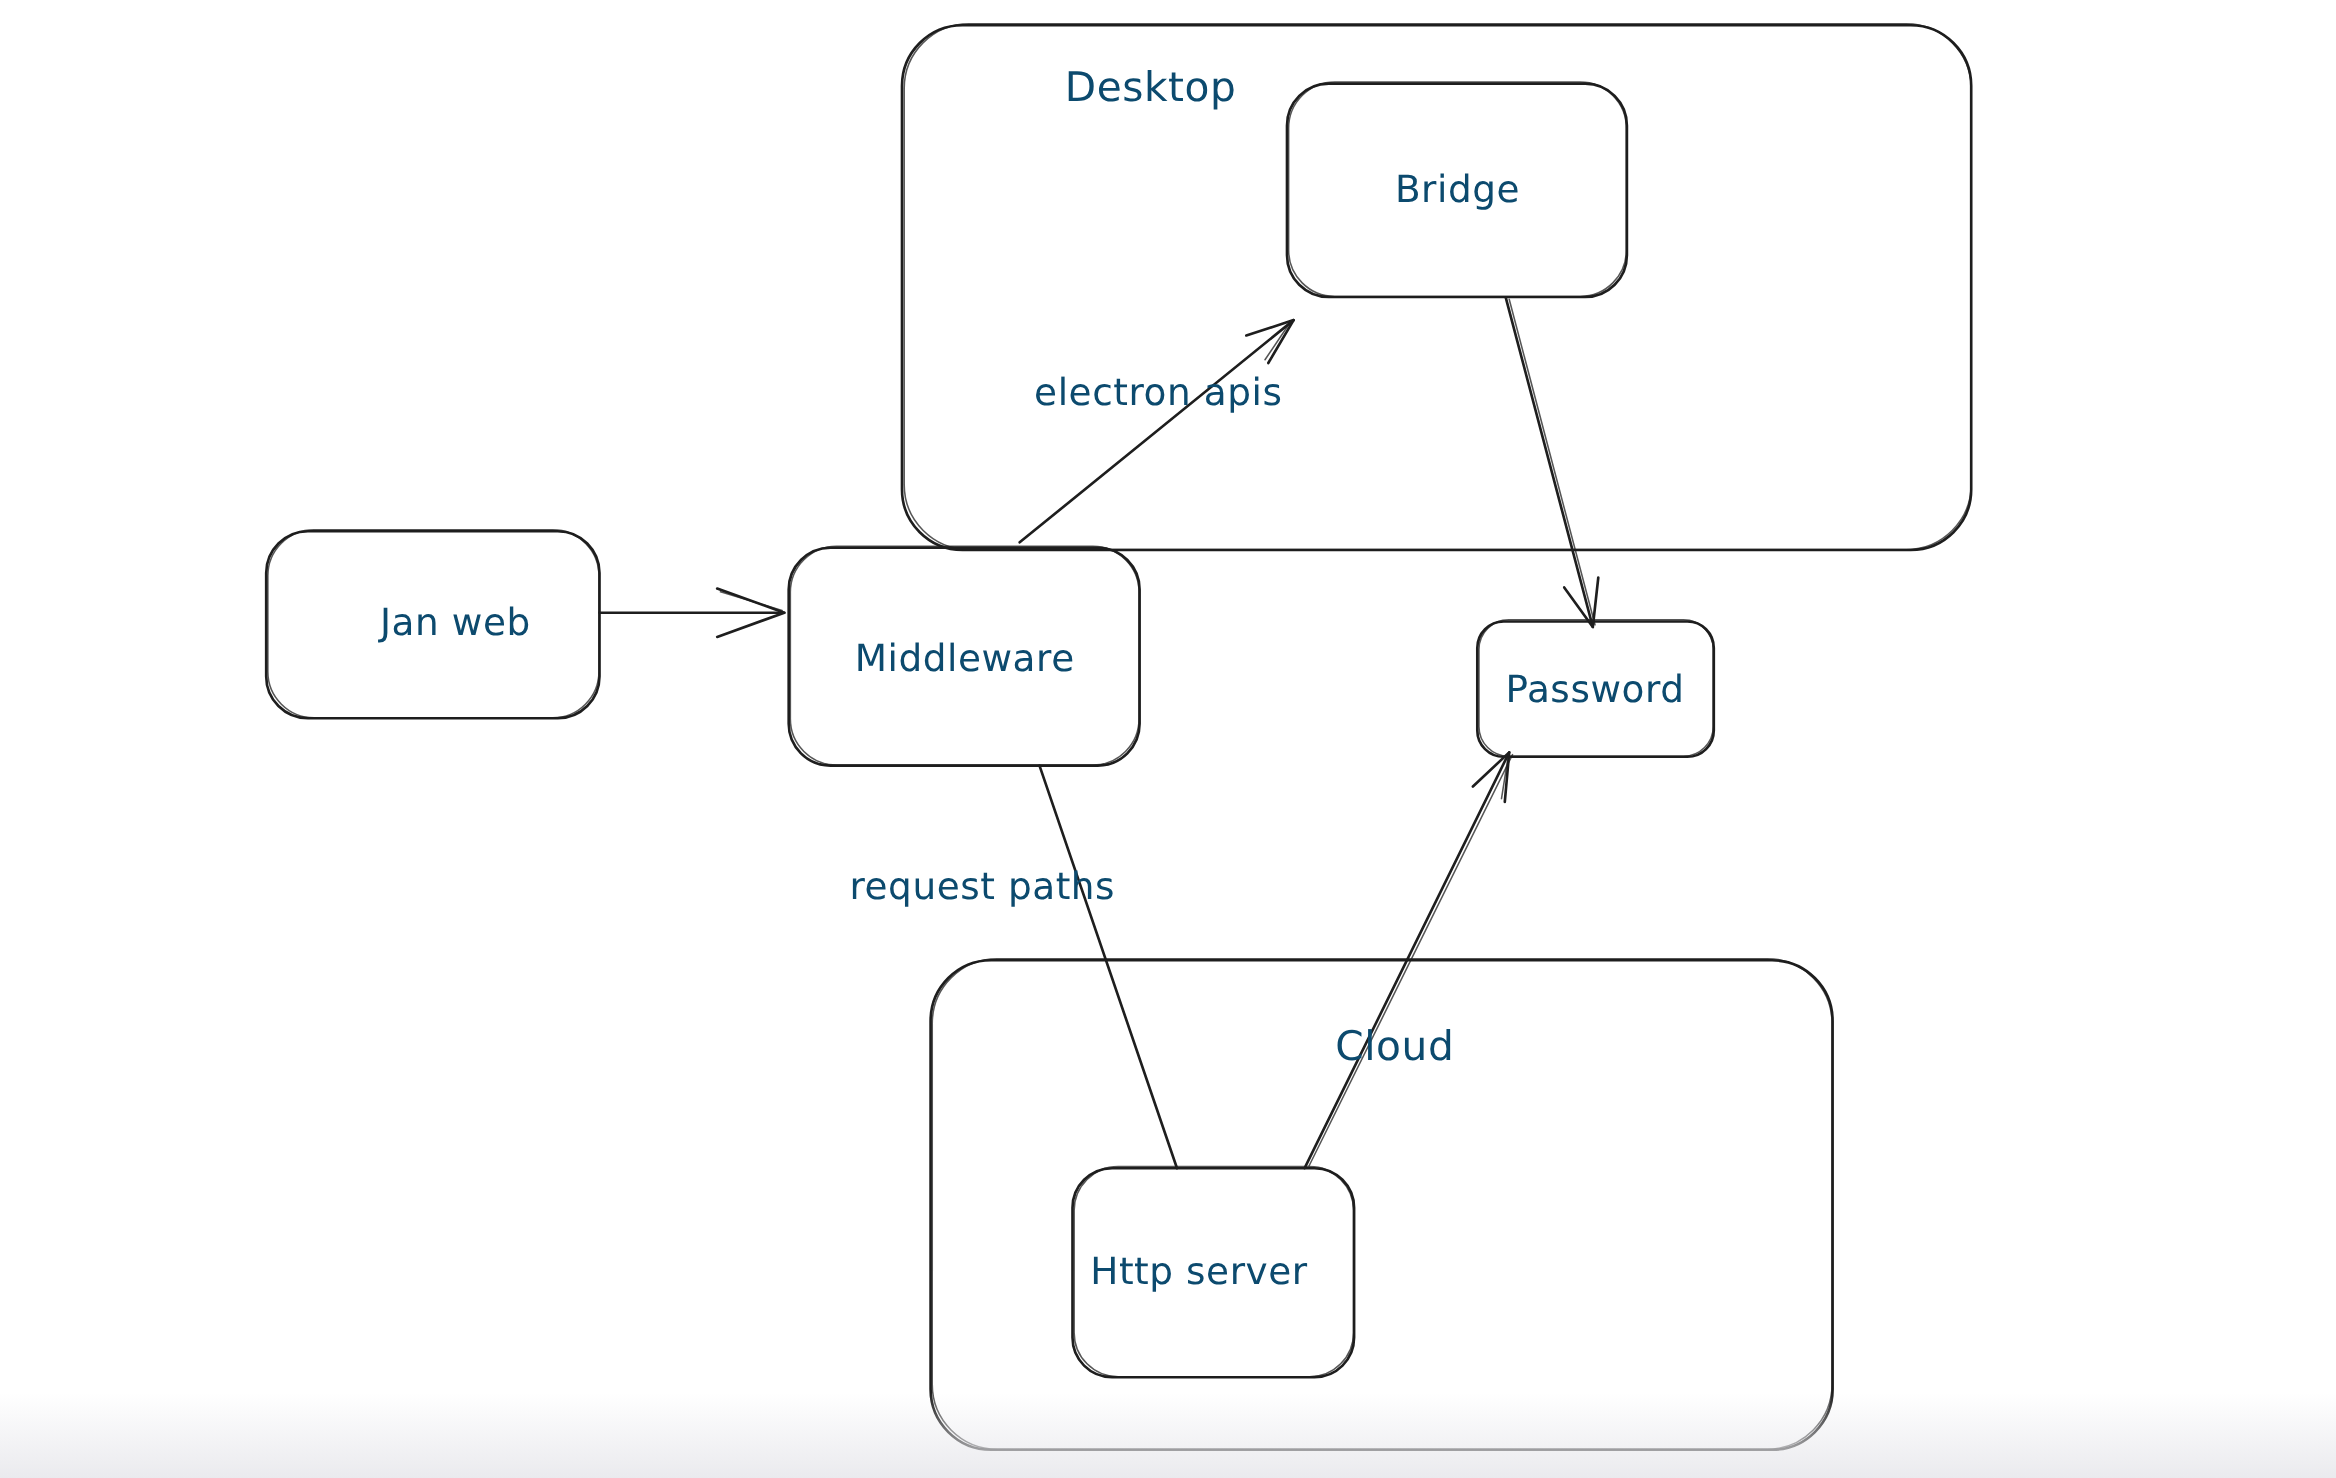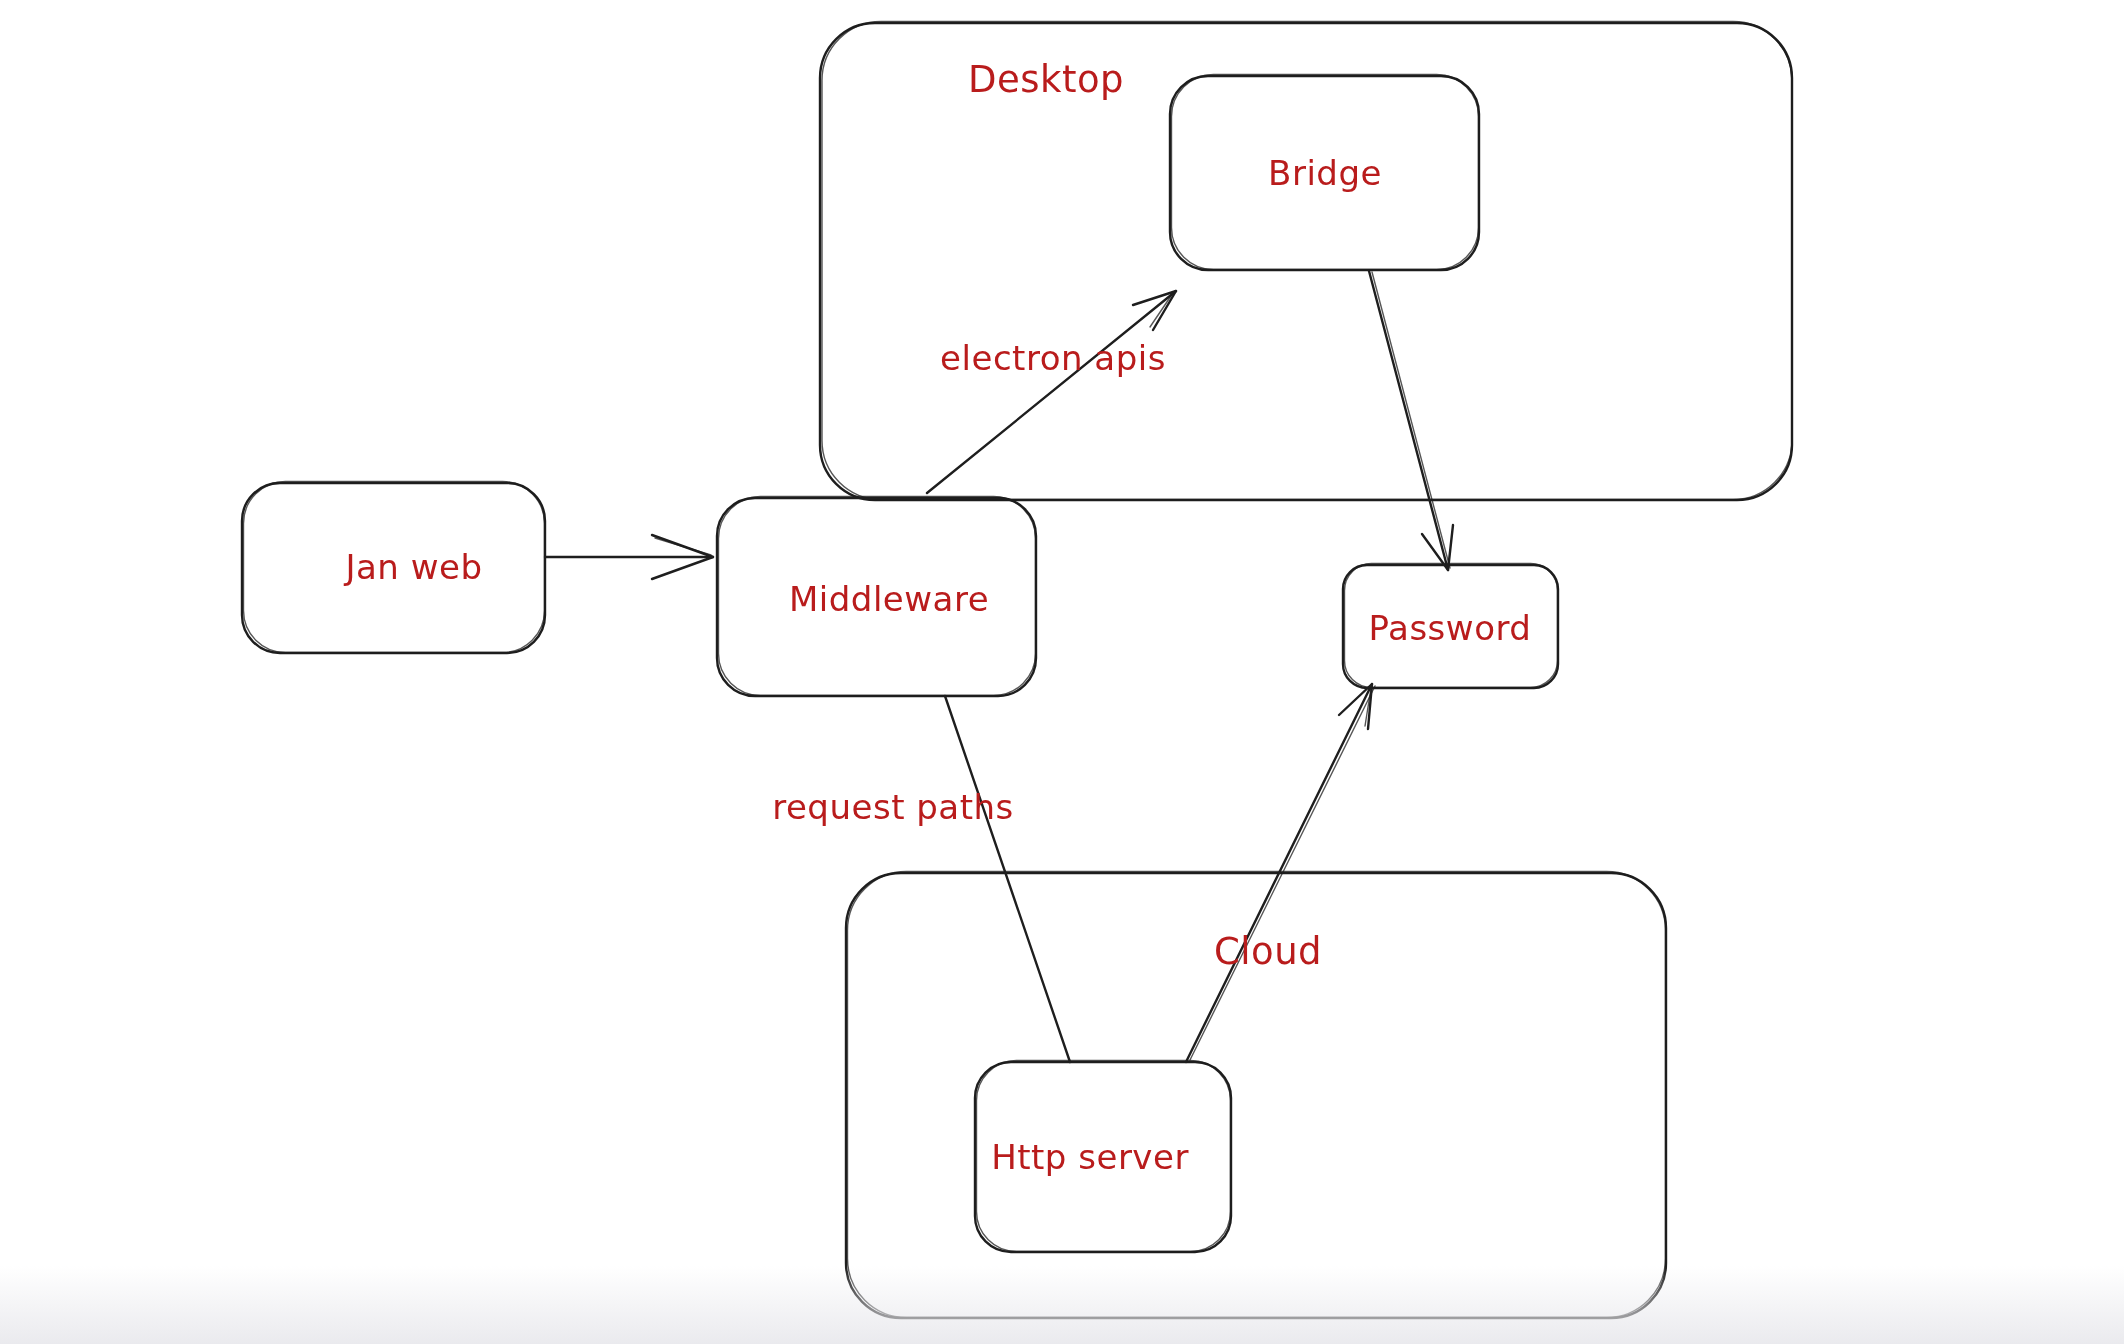--- a/index.html
+++ b/index.html
@@ -16,21 +16,21 @@
   }
   svg.shapes {
     position: absolute; left: 0; top: 0;
     width: 2124px; height: 1344px;
     display: block;
   }
   .shape-stroke { stroke: #1e1e1e; fill: none; stroke-width: 2.4; stroke-linecap: round; stroke-linejoin: round; }
   .shape-echo   { stroke: #1e1e1e; fill: none; stroke-width: 1.4; opacity: 0.75; stroke-linecap: round; }
   .lbl {
     position: absolute;
-    color: #b91c1c;
+    color: #0c4a6e;
     white-space: nowrap;
     font-size: 34px;
     letter-spacing: 0.5px;
     transform: translate(-50%, -50%);
     line-height: 1.2;
   }
   .lbl.container-title { font-size: 37px; }
   .lbl.left-anchored { transform: translate(0, -50%); }
   .bottom-fade {
     position: absolute;
@@ -111,21 +111,21 @@
       <path class="shape-echo" d="M 1365 726 L 1371 688"></path>
     </g>
   </svg>
 
   <div class="lbl container-title" style="left:1046px; top:80px;">Desktop</div>
 
   <div class="lbl" style="left:1325px; top:173px;">Bridge</div>
 
   <div class="lbl" style="left:394px; top:567px;margin-left:20px;">Jan web</div>
 
-  <div class="lbl" style="left:877px; top:599px;margin-left:12px;">Middleware</div>
+  <div class="lbl" style="left:877px; top:599px;">Middleware</div>
 
   <div class="lbl" style="left:1450px; top:628px;">Password</div>
 
   <div class="lbl container-title" style="left:1268px; top:952px;">Cloud</div>
 
   <div class="lbl" style="left:1090px; top:1157px;">Http server</div>
 
   <div class="lbl" style="left:1053px; top:358px;">electron apis</div>
 
   <div class="lbl" style="left:893px; top:807px;">request paths</div>

